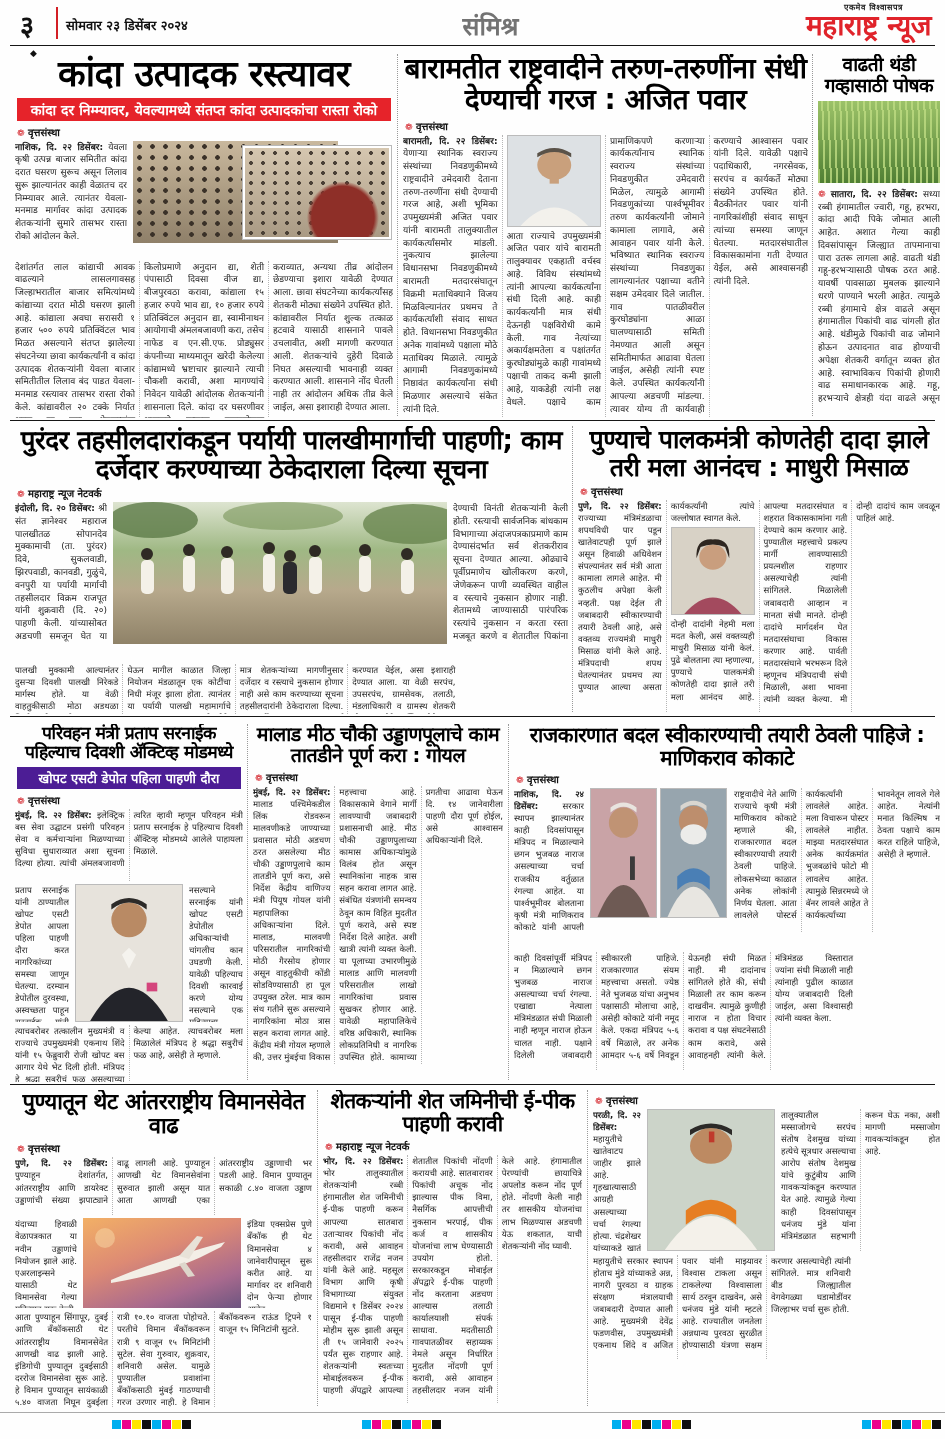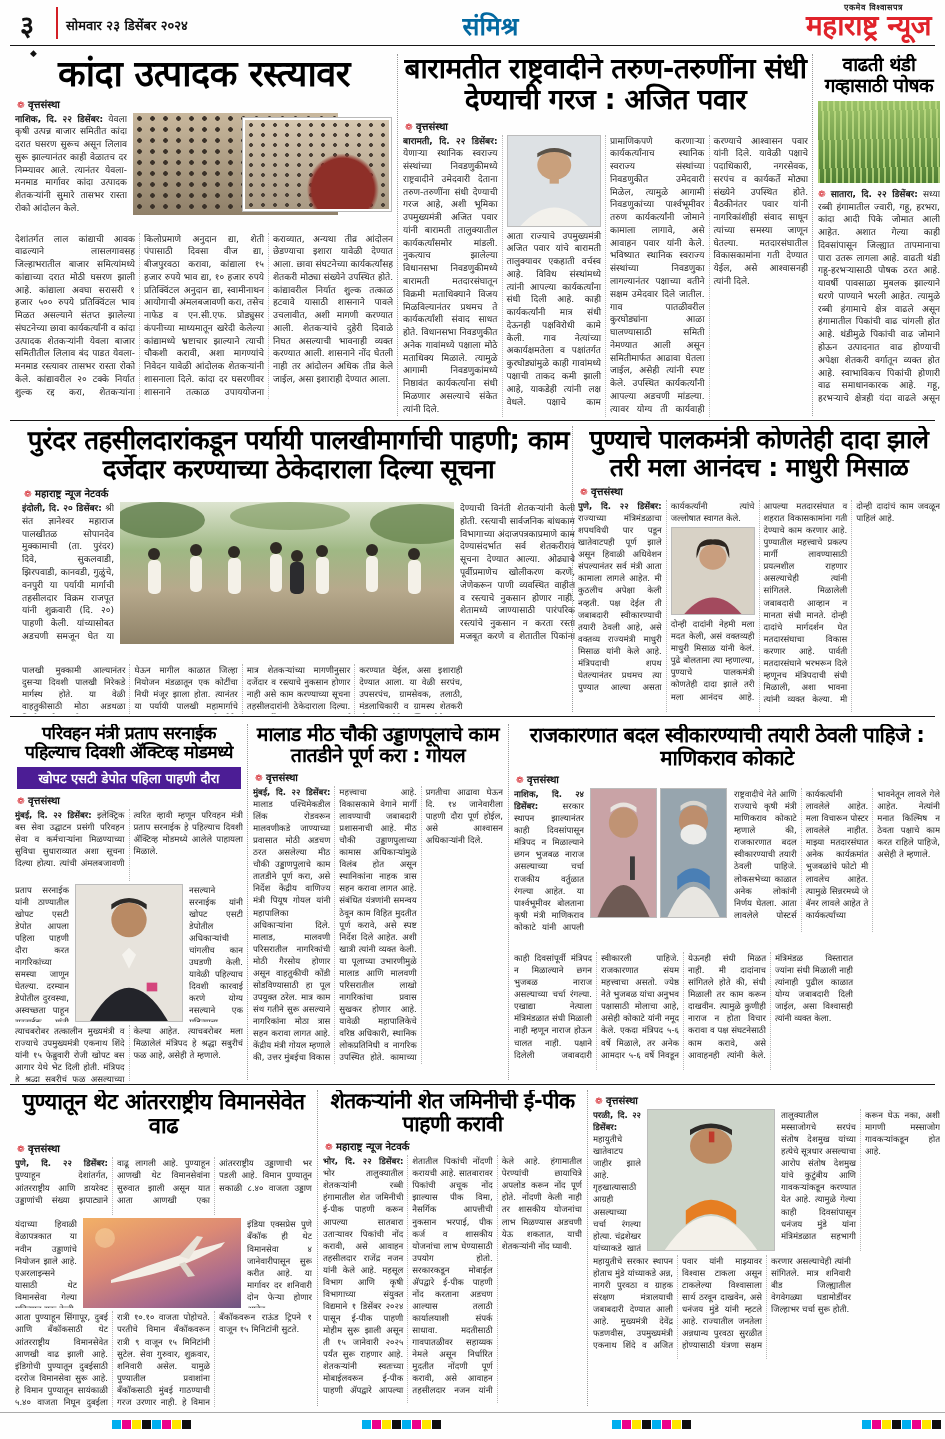--- a/index.html
+++ b/index.html
@@ -4,21 +4,21 @@
 <style>
   * { margin:0; padding:0; box-sizing:border-box; }
   html,body { width:945px; height:1439px; background:#fff; font-family:"DejaVu Sans","Liberation Sans",sans-serif; color:#1b1b1b; }
   #page { position:relative; width:945px; height:1439px; background:#fefefe; overflow:hidden; }
 
   
   .masthead { position:absolute; left:0; top:0; width:945px; height:45px; }
   .pageno { position:absolute; left:20px; top:6px; font-size:27px; font-weight:800; color:#111; }
   .mast-vr { position:absolute; left:56px; top:7px; width:2px; height:32px; background:#d31f26; }
   .mast-date { position:absolute; left:66px; top:16px; font-size:13px; font-weight:700; color:#111; }
-  .mast-section { position:absolute; left:0; right:0; top:8px; text-align:center; font-size:25px; font-weight:800; color:#0369a1; pointer-events:none;padding-left:36px; }
+  .mast-section { position:absolute; left:0; right:0; top:8px; text-align:center; font-size:25px; font-weight:800; color:#737373; pointer-events:none;padding-left:36px; }
   .brand-wrap { position:absolute; right:14px; top:1px; text-align:left; }
   .brand-tag { font-size:8px; font-weight:700; color:#222; letter-spacing:.5px; margin-left:38px; }
   .brand { font-size:28px; font-weight:800; color:#e0232a; line-height:1; letter-spacing:-.5px; }
   .hrule { position:absolute; left:10px; right:10px; border-top:1.6px solid #161616; }
   .hrule-gray { position:absolute; left:0; right:0; border-top:1px solid #aaa; }
   .diamond { position:absolute; left:30px; top:48px; font-size:9px; color:#111; }
 
   
   .art { position:absolute; overflow:hidden; }
   .hl { font-weight:800; color:#000; text-align:center; line-height:1.1; letter-spacing:-.5px; }
@@ -59,20 +59,21 @@
     <div class="brand-wrap">
       <div class="brand-tag">एकमेव विश्वासपत्र</div>
       <div class="brand">महाराष्ट्र न्यूज</div>
     </div>
   </div>
   <div class="hrule" style="top:45px;"></div>
   <div class="diamond">◆</div>
 
   <div class="art" style="left:15px; top:54px; width:378px; height:364px;">
     <div class="hl" style="font-size:36px;">कांदा उत्पादक रस्त्यावर</div>
+    <div class="band band-red">कांदा दर निम्म्यावर, येवल्यामध्ये संतप्त कांदा उत्पादकांचा रास्ता रोको</div>
     <div class="byline"><span class="fl">❁</span> <span>वृत्तसंस्था</span></div>
     <div class="frow" style="height:104px;">
       <div class="fcol" style="width:112px;"><b>नाशिक, दि. २२ डिसेंबर:</b> <span>येवला कृषी उत्पन्न बाजार समितीत कांदा दरात घसरण सुरूच असून लिलाव सुरू झाल्यानंतर काही वेळातच दर निम्म्यावर आले. त्यानंतर येवला-मनमाड मार्गावर कांदा उत्पादक शेतकऱ्यांनी सुमारे तासभर रास्ता रोको आंदोलन केले.</span></div>
       <div style="position:relative; width:258px; flex-shrink:0;">
         <div class="ph ph-crowd" style="position:absolute; left:0; top:0; width:205px; height:102px;"></div>
         <div class="ph ph-onion" style="position:absolute; right:0; top:5px; width:148px; height:93px;"></div>
       </div>
     </div>
     <div class="body" style="columns:3; height:166px; margin-top:16px;">
       <span>देशांतर्गत लाल कांद्याची आवक वाढल्याने लासलगावसह जिल्हाभरातील बाजार समित्यांमध्ये कांद्याच्या दरात मोठी घसरण झाली आहे. कांद्याला अवघा सरासरी १ हजार ५०० रुपये प्रतिक्विंटल भाव मिळत असल्याने संतप्त झालेल्या संघटनेच्या छावा कार्यकर्त्यांनी व कांदा उत्पादक शेतकऱ्यांनी येवला बाजार समितीतील लिलाव बंद पाडत येवला-मनमाड रस्त्यावर तासभर रास्ता रोको केले. कांद्यावरील २० टक्के निर्यात शुल्क रद्द करा, शेतकऱ्यांना किलोप्रमाणे अनुदान द्या, शेती पंपासाठी दिवसा वीज द्या, बीजपुरवठा करावा, कांद्याला १५ हजार रुपये भाव द्या, १० हजार रुपये प्रतिक्विंटल अनुदान द्या, स्वामीनाथन आयोगाची अंमलबजावणी करा, तसेच नाफेड व एन.सी.एफ. प्रोड्युसर कंपनीच्या माध्यमातून खरेदी केलेल्या कांद्यामध्ये भ्रष्टाचार झाल्याने त्याची चौकशी करावी, अशा मागण्यांचे निवेदन यावेळी आंदोलक शेतकऱ्यांनी शासनाला दिले. कांदा दर घसरणीवर शासनाने तत्काळ उपाययोजना कराव्यात, अन्यथा तीव्र आंदोलन छेडण्याचा इशारा यावेळी देण्यात आला. छावा संघटनेच्या कार्यकर्त्यांसह शेतकरी मोठ्या संख्येने उपस्थित होते. कांद्यावरील निर्यात शुल्क तत्काळ हटवावे यासाठी शासनाने पावले उचलावीत, अशी मागणी करण्यात आली. शेतकऱ्यांचे दुहेरी दिवाळे निघत असल्याची भावनाही व्यक्त करण्यात आली. शासनाने नोंद घेतली नाही तर आंदोलन अधिक तीव्र केले जाईल, असा इशाराही देण्यात आला.</span>
@@ -107,21 +108,21 @@
     <div class="ph ph-wheat" style="height:82px; margin:5px 0;"></div>
     <div class="body" style="columns:1; height:220px;">
       <span class="fl">❁</span>
       <b>सातारा, दि. २२ डिसेंबर:</b>
       <span>सध्या रब्बी हंगामातील ज्वारी, गहू, हरभरा, कांदा आदी पिके जोमात आली आहेत. अशात गेल्या काही दिवसांपासून जिल्ह्यात तापमानाचा पारा उतरू लागला आहे. वाढती थंडी गहू-हरभऱ्यासाठी पोषक ठरत आहे. यावर्षी पावसाळा मुबलक झाल्याने धरणे पाण्याने भरली आहेत. त्यामुळे रब्बी हंगामाचे क्षेत्र वाढले असून हंगामातील पिकांची वाढ चांगली होत आहे. थंडीमुळे पिकांची वाढ जोमाने होऊन उत्पादनात वाढ होण्याची अपेक्षा शेतकरी वर्गातून व्यक्त होत आहे. स्वाभाविकच पिकांची होणारी वाढ समाधानकारक आहे. गहू, हरभऱ्याचे क्षेत्रही यंदा वाढले असून उत्पन्न चांगले येईल, अशी आशा शेतकऱ्यांना आहे.</span>
     </div>
   </div>
 
   <div class="hrule" style="top:420px;"></div>
 
-  <div class="art" style="left:22px; top:426px; width:553px; height:288px;">
+  <div class="art" style="left:15px; top:426px; width:553px; height:288px;">
     <div class="hl" style="font-size:26px;">पुरंदर तहसीलदारांकडून पर्यायी पालखीमार्गाची पाहणी; काम दर्जेदार करण्याच्या ठेकेदाराला दिल्या सूचना</div>
     <div class="byline"><span class="fl">❁</span> <span>महाराष्ट्र न्यूज नेटवर्क</span></div>
     <div class="frow" style="height:142px;">
       <div class="fcol" style="width:92px;"><b>इंदोली, दि. २० डिसेंबर:</b> <span>श्री संत ज्ञानेश्वर महाराज पालखीतळ सोपानदेव मुक्कामाची (ता. पुरंदर) दिवे, सुकलवाडी, झिरपवाडी, कानवडी, गुळुंचे, वनपुरी या पर्यायी मार्गाची तहसीलदार विक्रम राजपूत यांनी शुक्रवारी (दि. २०) पाहणी केली. यांच्यासोबत अडचणी समजून घेत या मोहिमेला वेग देत असल्याचे सांगितले. अशा सूचना संबंधित ठेकेदाराला तहसीलदार राजपूत यांनी दिल्या.</span></div>
       <div class="ph ph-field" style="width:334px; height:142px;">
         <svg viewBox="0 0 334 142" width="100%" height="100%">
           <ellipse cx="40" cy="18" rx="45" ry="18" fill="#5d7a47" opacity=".8"></ellipse>
           <ellipse cx="300" cy="22" rx="50" ry="20" fill="#68854e" opacity=".8"></ellipse>
           <ellipse cx="170" cy="14" rx="60" ry="14" fill="#789459" opacity=".6"></ellipse>
           <g fill="#f4f1e8">

